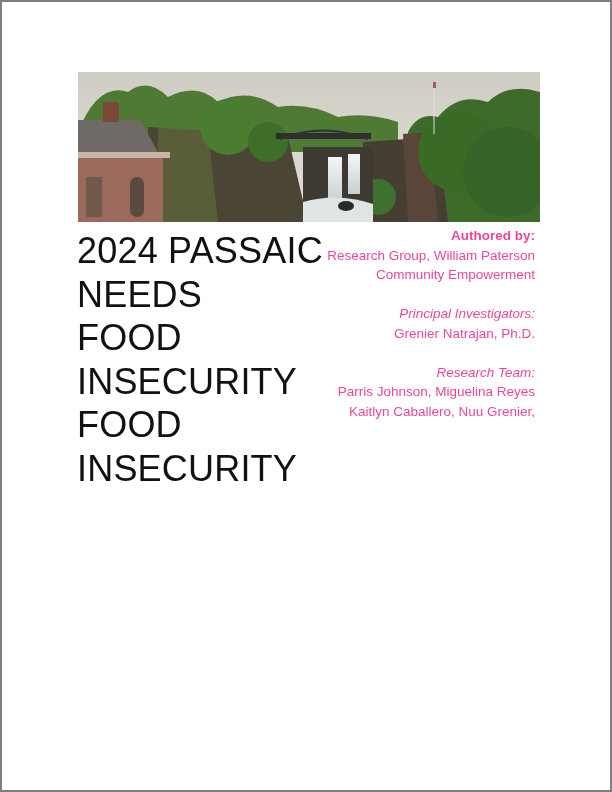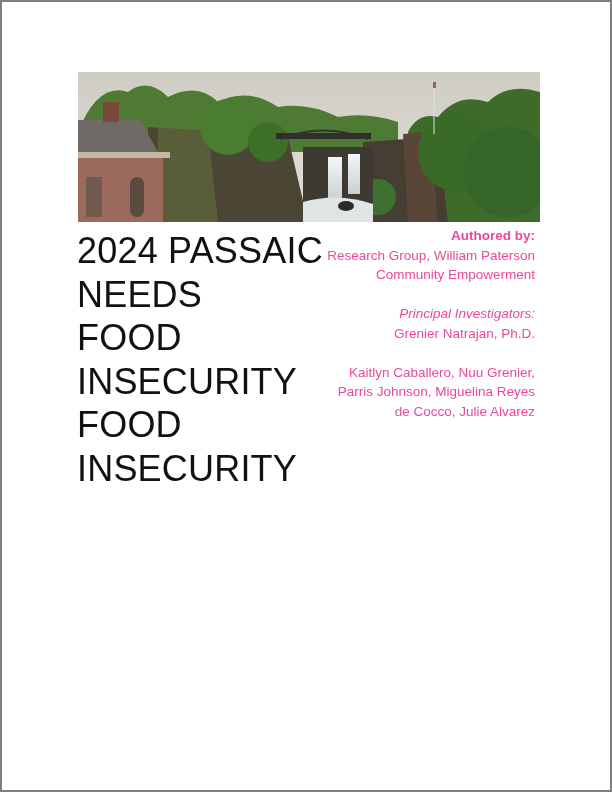--- a/index.html
+++ b/index.html
@@ -82,17 +82,17 @@
 </div>
 
 <div class="meta">
   <div class="b">Authored by:</div>
   <div>Research Group, William Paterson</div>
   <div>Community Empowerment</div>
   <div class="gap"></div>
   <div class="i">Principal Investigators:</div>
   <div>Grenier Natrajan, Ph.D.</div>
   <div class="gap"></div>
+  <div class="i">Research Team:</div>
+  <div>Parris Johnson, Miguelina Reyes</div>
   <div>Kaitlyn Caballero, Nuu Grenier,</div>
-  <div>Parris Johnson, Miguelina Reyes</div>
-  <div>de Cocco, Julie Alvarez</div>
   <div class="gap2"></div>
 </div>
 
 </body></html>

